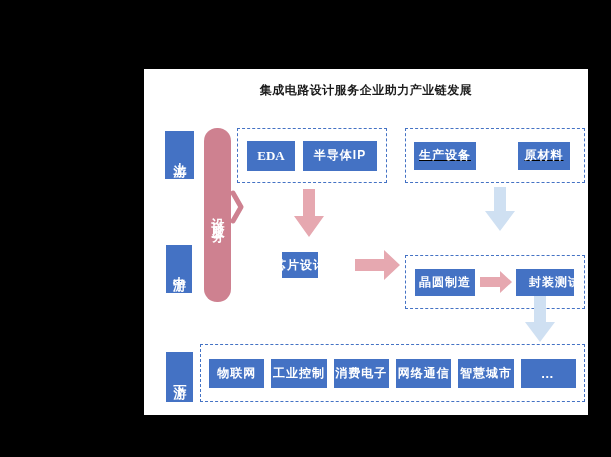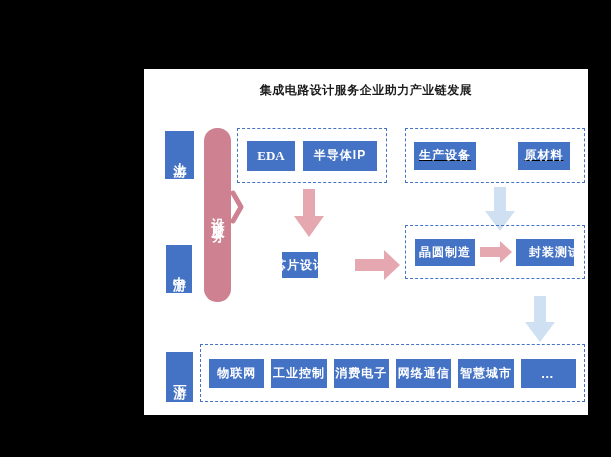--- a/index.html
+++ b/index.html
@@ -65,21 +65,21 @@
       </svg>
     </div>
 
     <div class="abs bluebox" style="left:138px;top:183px;width:36px;height:26px;">芯片设计</div>
     <div class="abs arrow-pink" style="left:211px;top:181px;">
       <svg width="45" height="30" viewBox="0 0 45 30">
         <polygon points="0,9 29,9 29,0 45,15 29,30 29,21 0,21" fill="currentColor"></polygon>
       </svg>
     </div>
 
-    <div class="abs dashed" style="left:261px;top:156px;width:180px;height:54px;padding:0 10px 0 9px;text-align:right;">
+    <div class="abs dashed" style="left:261px;top:186px;width:180px;height:54px;padding:0 10px 0 9px;text-align:right;">
       <div class="bluebox" style="width:60px;height:27px;">晶圆制造</div>
       <div class="arrow-pink">
         <svg width="32" height="22" viewBox="0 0 32 22">
           <polygon points="0,6 20,6 20,0 32,11 20,22 20,16 0,16" fill="currentColor"></polygon>
         </svg>
       </div>
       <div class="bluebox" style="width:58px;height:27px;padding-left:20px;">封装测试</div>
     </div>
 
     <div class="abs arrow-blue" style="left:381px;top:227px;">

